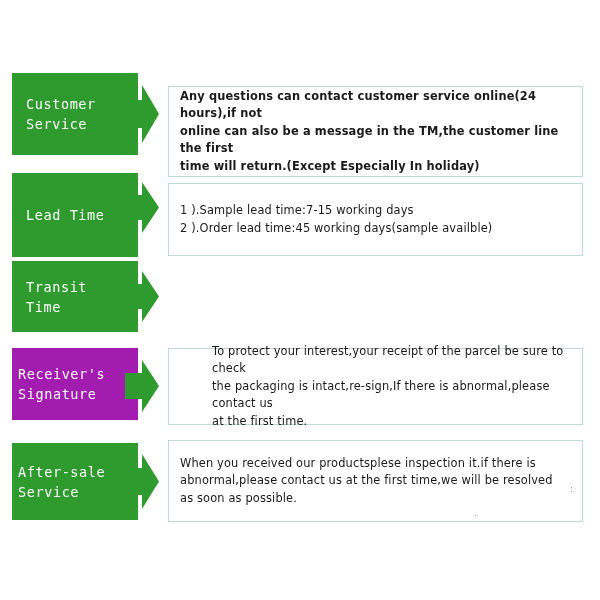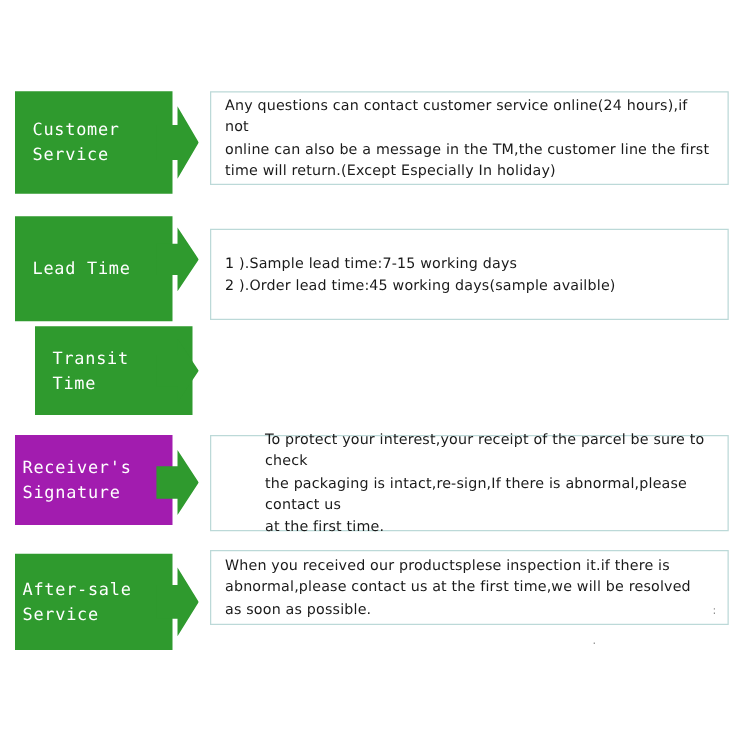--- a/index.html
+++ b/index.html
@@ -108,21 +108,21 @@
   <div class="row" style="top:70px;height:88px;">
     <div class="label-box" style="top: 3px; height: 82px; background: rgb(47, 154, 46);">
       <span class="label-text" style="color: rgb(255, 255, 255);">Customer
 Service</span>
     </div>
     <div class="arrow" style="top:3px;height:82px;">
       <svg viewBox="0 0 34 82" preserveAspectRatio="none" aria-hidden="true">
         <polygon points="0,27 17,27 17,12 34,41 17,70 17,55 0,55" fill="#2f9a2e"></polygon>
       </svg>
     </div>
-    <div class="panel" style="top: 3px; height: 75px; border-color: rgb(188, 217, 216);">
+    <div class="panel" style="top: 16px; height: 91px; border-color: rgb(188, 217, 216); font-weight: bold;">
       <span class="panel-text" style="color: rgb(26, 26, 26);">Any questions can contact customer service online(24 hours),if not
 online can also be a message in the TM,the customer line the first
 time will return.(Except Especially In holiday)</span>
     </div>
   </div>
 
   <div class="row" style="top:171px;height:73px;">
     <div class="label-box" style="top: 2px; height: 84px; background: rgb(47, 154, 46);">
       <span class="label-text" style="color: rgb(255, 255, 255);">Lead Time</span>
     </div>
@@ -131,21 +131,21 @@
         <polygon points="0,22 17,22 17,9 34,34.5 17,60 17,47 0,47" fill="#2f9a2e"></polygon>
       </svg>
     </div>
     <div class="panel" style="top: 12px; height: 73px; border-color: rgb(188, 217, 216);">
       <span class="panel-text" style="color: rgb(26, 26, 26);">1 ).Sample lead time:7-15 working days
 2 ).Order lead time:45 working days(sample availble)</span>
     </div>
   </div>
 
   <div class="row" style="top:258px;height:76px;">
-    <div class="label-box" style="top: 3px; height: 71px; background: rgb(47, 154, 46); margin-left: 16px;">
+    <div class="label-box" style="top: 3px; height: 71px; background: rgb(47, 154, 46);">
       <span class="label-text" style="color: rgb(255, 255, 255);">Transit
 Time</span>
     </div>
     <div class="arrow" style="top:3px;height:71px;">
       <svg viewBox="0 0 34 71" preserveAspectRatio="none" aria-hidden="true">
         <polygon points="0,23 17,23 17,10 34,35.5 17,61 17,48 0,48" fill="#2f9a2e"></polygon>
       </svg>
     </div>
   </div>
 
@@ -169,21 +169,21 @@
   <div class="row" style="top:440px;height:82px;padding-left:38px;">
     <div class="label-box" style="top: 3px; height: 77px; background: rgb(47, 154, 46);">
       <span class="label-text" style="margin-left: -8px; color: rgb(255, 255, 255);">After-sale
 Service</span>
     </div>
     <div class="arrow" style="top:3px;height:77px;">
       <svg viewBox="0 0 34 77" preserveAspectRatio="none" aria-hidden="true">
         <polygon points="0,25 17,25 17,11 34,38.5 17,66 17,52 0,52" fill="#2f9a2e"></polygon>
       </svg>
     </div>
-    <div class="panel" style="top: 0px; height: 60px; border-color: rgb(188, 217, 216);">
+    <div class="panel" style="top: 0px; height: 82px; border-color: rgb(188, 217, 216);">
       <span class="panel-text" style="color: rgb(26, 26, 26);">When you received our productsplese inspection it.if there is
 abnormal,please contact us at the first time,we will be resolved
 as soon as possible.</span>
       <span class="speck" style="right:9px;top:44px;">:</span>
       <span class="speck" style="left:305px;top:68px;">.</span>
     </div>
   </div>
 
 </div>
 

